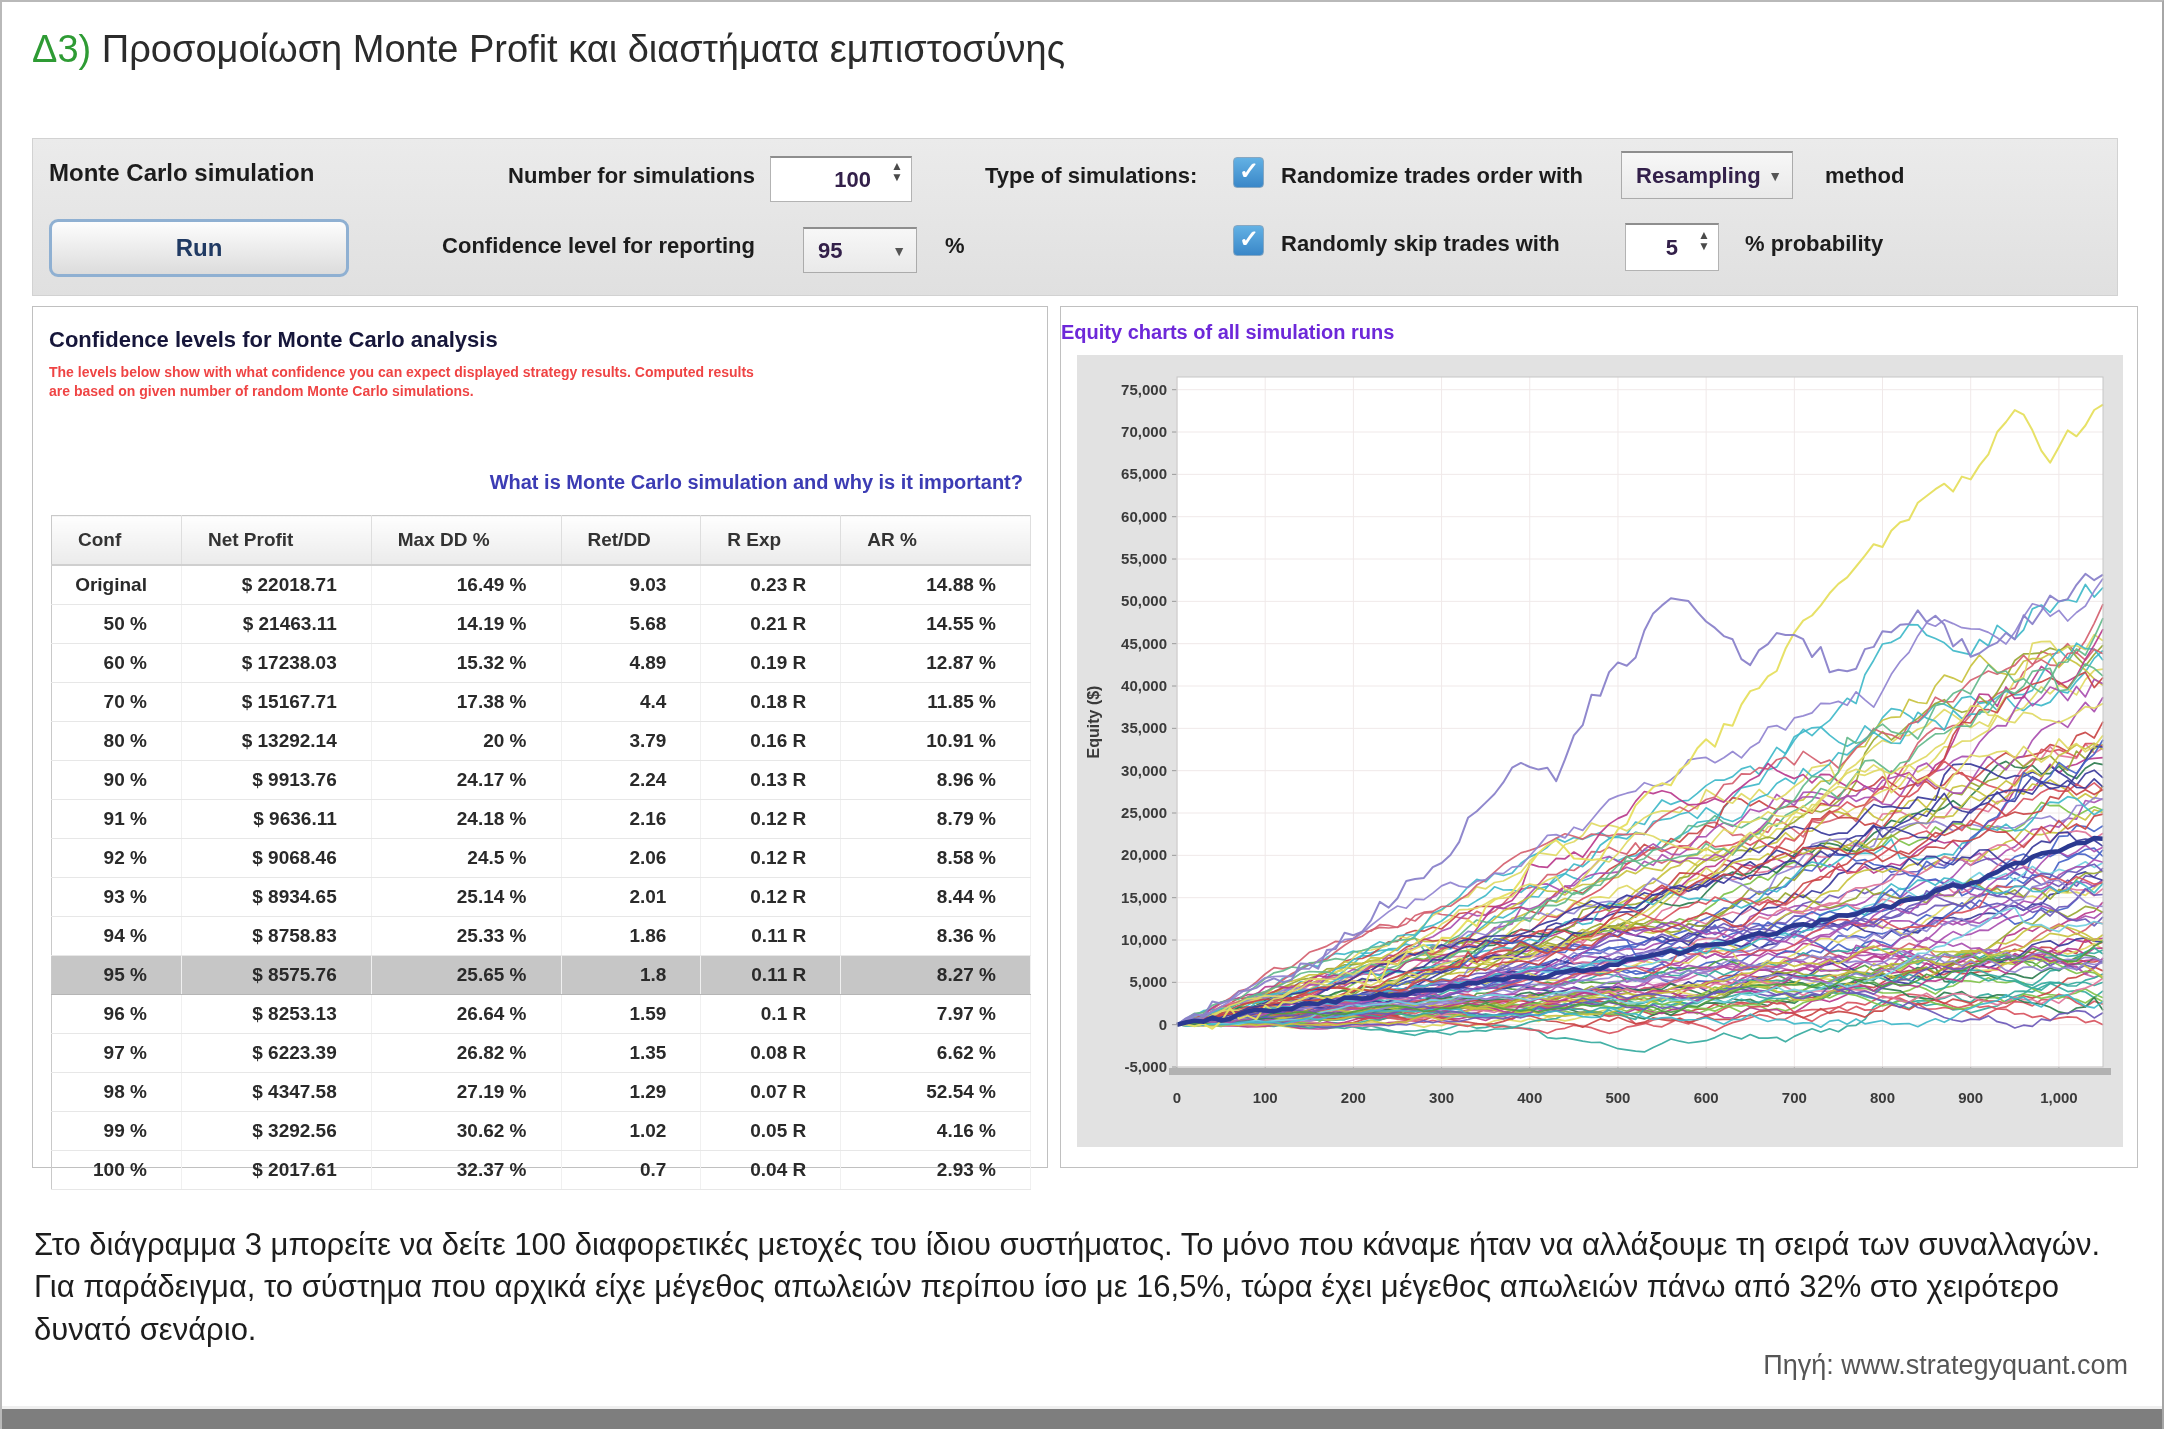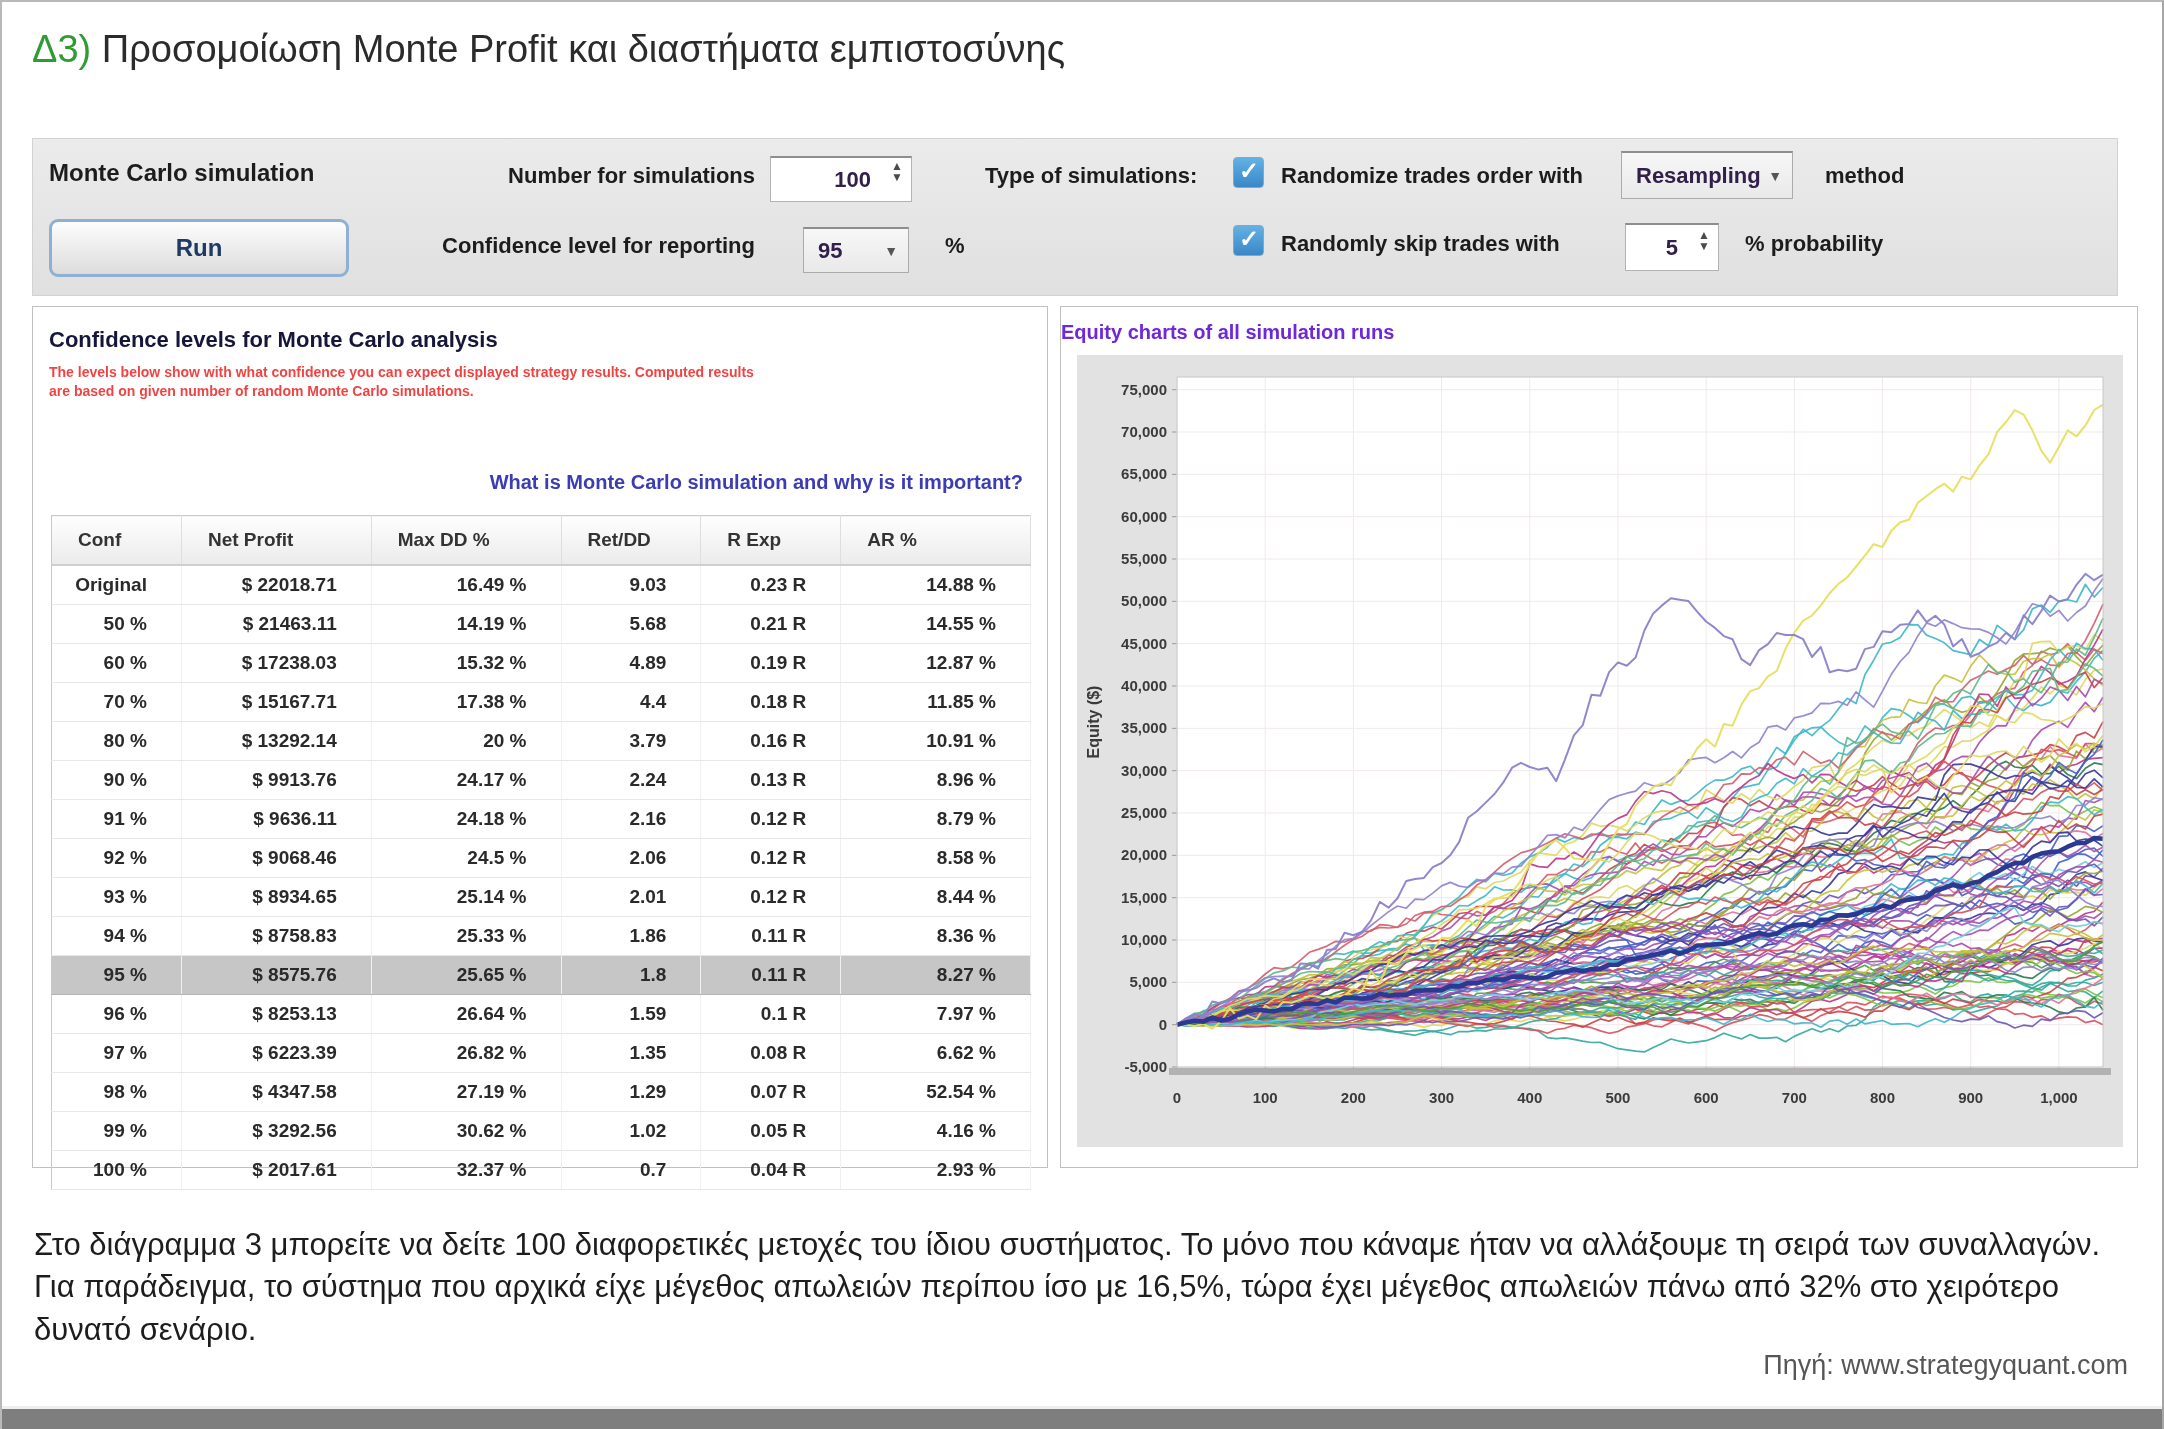--- a/index.html
+++ b/index.html
@@ -64,21 +64,21 @@
     <div class="tb-label mc-title" style="left:16px;top:20px;">Monte Carlo simulation</div>
     <div class="run-btn">Run</div>
 
     <div class="tb-label" style="left:400px;top:24px;width:322px;text-align:right;">Number for simulations</div>
     <div class="spinbox" style="left:737px;top:17px;width:142px;height:46px;">
       <span class="spin-val">100</span>
       <span class="spin-arrows">▲<br>▼</span>
     </div>
 
     <div class="tb-label" style="left:330px;top:94px;width:392px;text-align:right;">Confidence level for reporting</div>
-    <div class="dropbox" style="left:770px;top:88px;width:106px;height:46px;">
+    <div class="dropbox" style="left:770px;top:88px;width:114px;height:46px;">
       <span class="drop-val">95</span>
       <span class="drop-arrow">▼</span>
     </div>
     <div class="tb-label" style="left:912px;top:94px;">%</div>
 
     <div class="tb-label" style="left:952px;top:24px;">Type of simulations:</div>
 
     <div class="checkbox" style="left:1200px;top:18px;"></div>
     <div class="tb-label" style="left:1248px;top:24px;">Randomize trades order with</div>
     <div class="dropbox" style="left:1588px;top:12px;width:172px;height:48px;">

